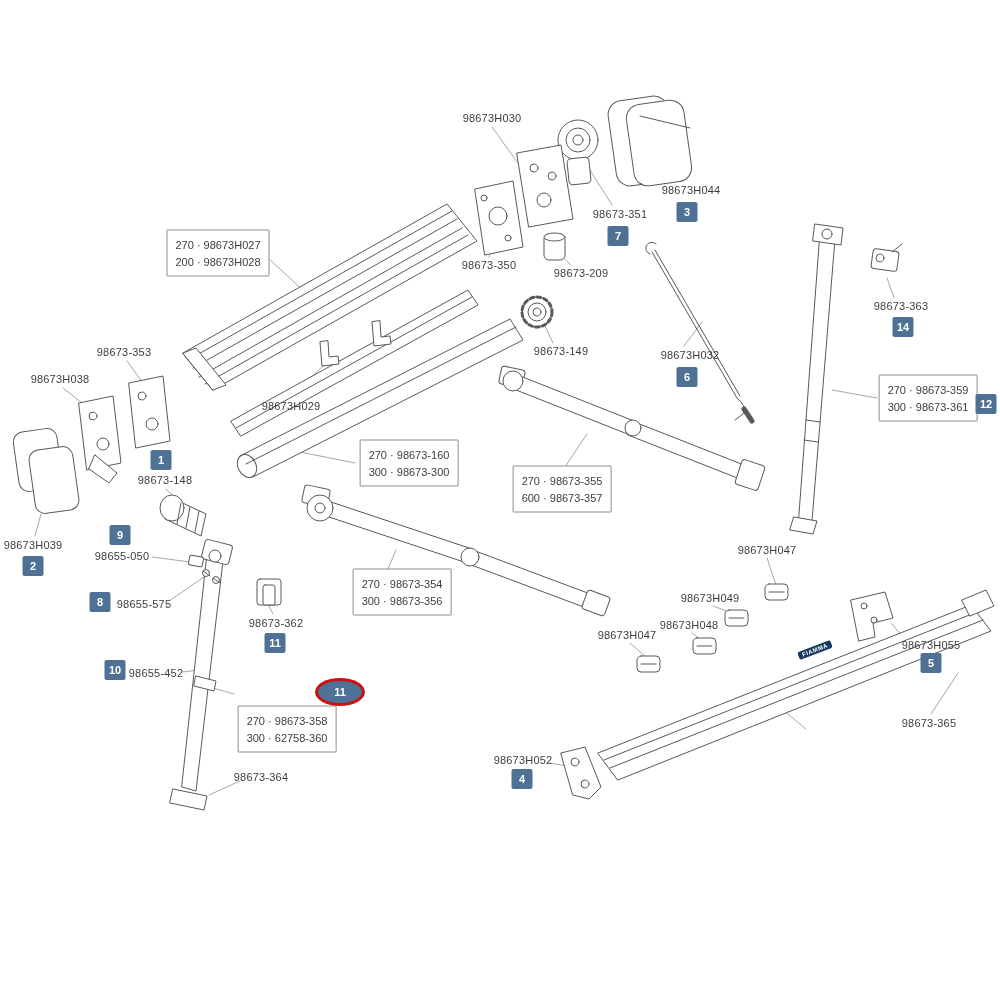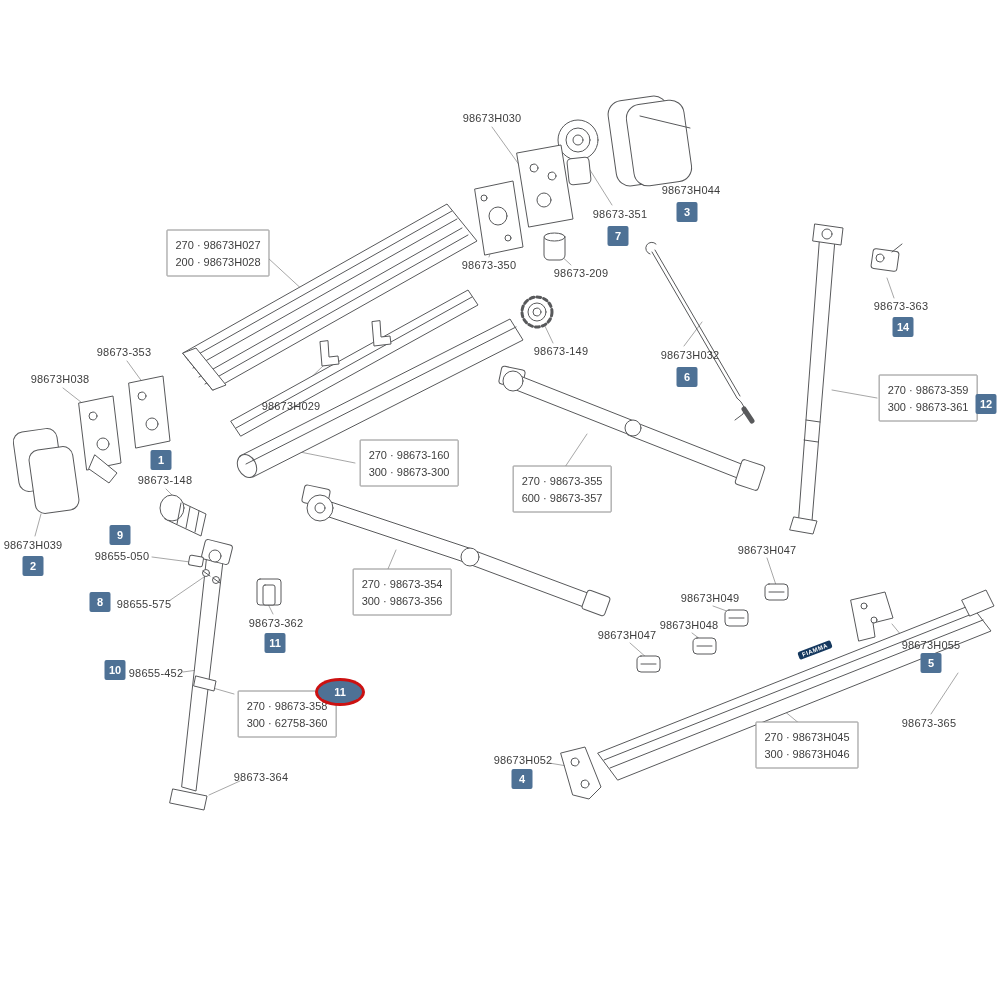--- a/index.html
+++ b/index.html
@@ -285,27 +285,23 @@
     <div>600 · 98673-357</div>
   </div>
   <div class="box" style="left:928px;top:398px">
     <div>270 · 98673-359</div>
     <div>300 · 98673-361</div>
   </div>
   <div class="box" style="left:402px;top:592px">
     <div>270 · 98673-354</div>
     <div>300 · 98673-356</div>
   </div>
-  <div class="box" style="left:287px;top:714px">
+  <div class="box" style="left:287px;top:729px">
     <div>270 · 98673-358</div>
     <div>300 · 62758-360</div>
-  </div>
-  <div class="box" style="left:807px;top:745px">
-    <div>270 · 98673H045</div>
-    <div>300 · 98673H046</div>
   </div>
 
   <div class="badge" style="left:161px;top:460px">1</div>
   <div class="badge" style="left:33px;top:566px">2</div>
   <div class="badge" style="left:687px;top:212px">3</div>
   <div class="badge" style="left:522px;top:779px">4</div>
   <div class="badge" style="left:931px;top:663px">5</div>
   <div class="badge" style="left:687px;top:377px">6</div>
   <div class="badge" style="left:618px;top:236px">7</div>
   <div class="badge" style="left:100px;top:602px">8</div>

